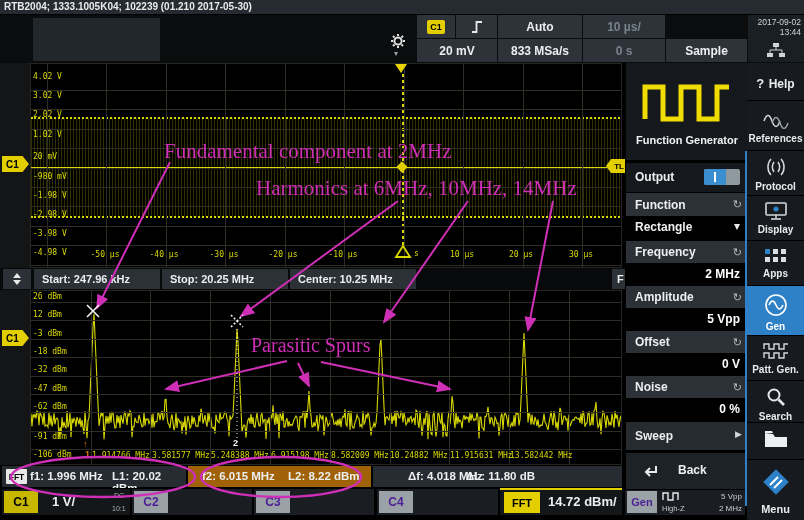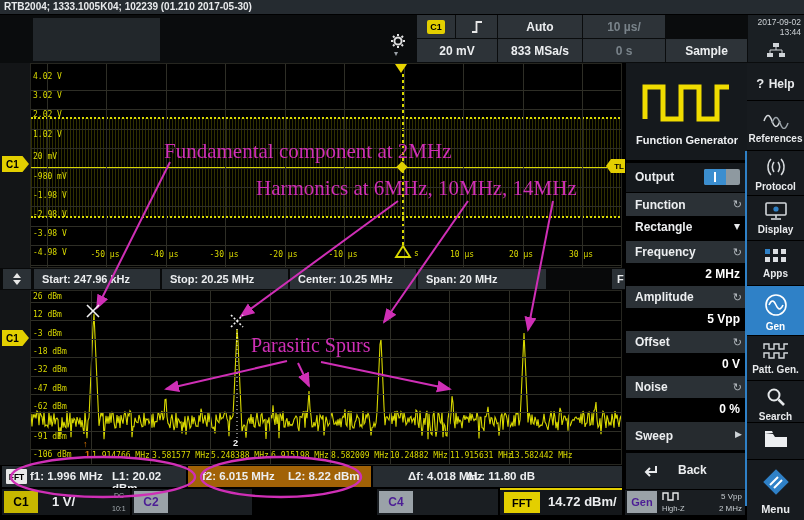--- a/index.html
+++ b/index.html
@@ -155,21 +155,20 @@
               clip-path:polygon(25% 0,100% 0,100% 100%,25% 100%,0 50%);">TL</div>
 
   <div class="a" style="left:0;top:268px;width:625px;height:22px;background:#08090a;">
     <div class="a" style="left:3px;top:1px;width:28px;height:20px;background:#2b3136;display:flex;flex-direction:column;align-items:center;justify-content:center;gap:2px;">
       <div class="tri-up"></div>
       <div class="tri-dn"></div>
     </div>
     <div class="bar-cell a" style="left:34px;top:1px;width:126px;height:20px;">Start: 247.96 kHz</div>
     <div class="bar-cell a" style="left:162px;top:1px;width:126px;height:20px;">Stop: 20.25 MHz</div>
     <div class="bar-cell a" style="left:290px;top:1px;width:126px;height:20px;">Center: 10.25 MHz</div>
-    <div class="bar-cell a" style="left:418px;top:1px;width:128px;height:20px;">Span: 20 MHz</div>
     <div class="bar-cell a" style="left:612px;top:1px;width:13px;height:20px;padding-left:5px;">F</div>
   </div>
 
   <div class="a" style="left:0;top:290px;width:30px;height:175px;background:#131517;"></div>
   <div class="a" id="fgrid" style="left:30px;top:290px;width:592px;height:175px;background:#000;border:1px solid #262620;box-sizing:border-box;overflow:hidden;">
     <svg id="fft-svg" width="592" height="175" viewBox="0 0 592 175" style="position:absolute;left:0;top:0;">
         <polyline points="0,122.9 1,135.4 2,123.2 3,126.2 4,123.6 5,127.4 6,120.1 7,121.2 8,134.1 9,120.6 10,124.1 11,125.9 12,133.7 13,120.9 14,135.1 15,134.0 16,134.2 17,136.1 18,120.7 19,133.8 20,124.5 21,135.4 22,130.4 23,122.4 24,133.3 25,127.9 26,127.0 27,128.7 28,147.6 29,136.3 30,143.4 31,126.2 32,136.6 33,130.9 34,135.5 35,136.6 36,120.0 37,136.4 38,131.9 39,121.8 40,146.2 41,127.4 42,132.2 43,127.5 44,129.0 45,135.7 46,126.1 47,129.3 48,133.4 49,126.7 50,136.2 51,129.1 52,136.9 53,142.9 54,120.4 55,133.8 56,147.3 57,129.5 58,126.7 59,104.2 60,81.7 61,59.2 62,36.7 63,22.7 64,45.2 65,67.7 66,90.2 67,112.7 68,134.8 69,128.2 70,121.5 71,124.5 72,121.6 73,148.2 74,134.8 75,124.9 76,132.6 77,125.2 78,132.7 79,122.0 80,131.6 81,121.2 82,121.6 83,131.1 84,136.9 85,136.5 86,124.1 87,132.1 88,125.2 89,136.9 90,124.1 91,128.6 92,132.6 93,124.1 94,120.5 95,126.3 96,134.0 97,122.9 98,124.7 99,119.8 100,121.4 101,146.2 102,135.5 103,135.7 104,126.7 105,130.2 106,131.5 107,131.7 108,124.0 109,127.6 110,132.2 111,135.8 112,135.4 113,121.9 114,134.6 115,127.9 116,128.7 117,128.0 118,132.5 119,130.6 120,123.5 121,136.6 122,122.6 123,136.3 124,130.7 125,130.5 126,130.7 127,122.2 128,122.9 129,129.1 130,122.9 131,120.0 132,129.1 133,126.2 134,108.7 135,108.3 136,125.8 137,132.3 138,133.6 139,137.0 140,127.6 141,123.5 142,131.5 143,139.2 144,135.1 145,121.8 146,137.0 147,127.7 148,128.9 149,131.9 150,131.0 151,142.5 152,130.9 153,136.5 154,125.4 155,143.6 156,131.7 157,124.8 158,129.9 159,137.1 160,135.5 161,124.5 162,133.1 163,126.2 164,130.4 165,135.2 166,135.1 167,135.5 168,124.4 169,130.7 170,117.7 171,121.8 172,132.5 173,128.6 174,124.2 175,131.1 176,135.7 177,121.3 178,131.3 179,122.2 180,128.7 181,136.4 182,137.2 183,136.2 184,142.5 185,123.6 186,128.9 187,130.3 188,131.6 189,121.5 190,128.2 191,126.8 192,127.1 193,123.5 194,121.0 195,121.7 196,127.7 197,130.4 198,145.3 199,124.3 200,128.1 201,126.7 202,124.6 203,105.5 204,83.0 205,60.5 206,38.0 207,51.0 208,73.5 209,96.0 210,118.5 211,141.0 212,136.0 213,134.0 214,135.1 215,146.7 216,134.0 217,128.8 218,127.3 219,132.7 220,123.1 221,133.0 222,126.1 223,135.4 224,136.2 225,128.5 226,121.9 227,129.7 228,134.7 229,135.0 230,124.0 231,122.5 232,131.5 233,129.1 234,128.5 235,147.9 236,129.7 237,131.4 238,126.3 239,140.0 240,124.1 241,127.3 242,114.4 243,127.4 244,133.9 245,121.0 246,133.0 247,123.3 248,147.3 249,122.5 250,124.6 251,129.9 252,120.2 253,136.0 254,136.1 255,129.7 256,127.2 257,135.7 258,130.1 259,134.6 260,133.5 261,134.5 262,132.3 263,128.4 264,126.8 265,125.1 266,126.4 267,136.4 268,140.0 269,125.6 270,125.8 271,126.6 272,121.0 273,120.7 274,136.7 275,119.8 276,127.2 277,114.4 278,100.1 279,117.6 280,124.9 281,135.8 282,135.7 283,131.1 284,135.5 285,131.1 286,124.2 287,140.0 288,133.4 289,123.9 290,125.9 291,127.9 292,124.2 293,144.5 294,134.3 295,125.7 296,129.7 297,135.0 298,133.3 299,131.4 300,124.9 301,121.9 302,127.4 303,133.2 304,133.0 305,130.5 306,134.7 307,128.4 308,134.3 309,127.3 310,136.2 311,127.8 312,125.2 313,126.2 314,118.3 315,133.3 316,135.1 317,120.8 318,120.5 319,139.0 320,120.0 321,134.5 322,137.0 323,136.9 324,131.2 325,129.3 326,124.0 327,126.4 328,127.4 329,135.3 330,133.9 331,136.0 332,120.0 333,133.2 334,131.4 335,123.4 336,126.4 337,122.0 338,124.9 339,133.4 340,144.4 341,136.6 342,136.2 343,132.0 344,135.5 345,131.9 346,121.0 347,98.5 348,76.0 349,53.5 350,48.5 351,71.0 352,93.5 353,116.0 354,134.3 355,126.2 356,125.8 357,127.5 358,129.0 359,122.8 360,122.4 361,132.9 362,124.9 363,129.7 364,120.1 365,135.7 366,119.9 367,122.4 368,126.9 369,126.8 370,120.8 371,122.3 372,131.5 373,121.5 374,126.9 375,133.8 376,132.1 377,126.7 378,131.5 379,126.5 380,125.5 381,131.1 382,128.4 383,127.1 384,134.2 385,119.2 386,120.3 387,132.0 388,136.9 389,119.9 390,132.3 391,144.6 392,135.3 393,127.1 394,133.8 395,122.8 396,119.8 397,148.2 398,122.8 399,135.0 400,142.5 401,143.7 402,124.5 403,120.5 404,135.4 405,145.8 406,138.2 407,122.0 408,123.0 409,130.9 410,132.4 411,121.0 412,146.3 413,132.9 414,135.0 415,144.5 416,144.9 417,127.7 418,120.4 419,133.3 420,122.7 421,105.2 422,111.8 423,129.3 424,137.1 425,120.8 426,133.3 427,125.4 428,131.1 429,129.1 430,130.6 431,137.2 432,127.7 433,124.1 434,128.9 435,125.5 436,127.5 437,126.2 438,131.6 439,122.0 440,129.6 441,122.9 442,127.2 443,129.6 444,128.1 445,128.8 446,121.0 447,126.4 448,147.5 449,126.2 450,126.3 451,136.7 452,137.1 453,139.9 454,125.5 455,125.7 456,122.3 457,115.9 458,126.1 459,133.2 460,126.6 461,127.1 462,132.8 463,134.7 464,126.1 465,128.4 466,132.6 467,131.9 468,144.7 469,135.4 470,124.9 471,122.5 472,138.8 473,125.1 474,121.9 475,123.6 476,127.5 477,135.8 478,123.6 479,136.1 480,134.4 481,131.8 482,135.5 483,124.2 484,135.1 485,122.0 486,123.0 487,121.8 488,134.4 489,128.9 490,109.4 491,86.9 492,64.4 493,41.9 494,63.9 495,86.4 496,108.9 497,131.4 498,121.5 499,124.9 500,133.6 501,123.6 502,132.1 503,133.3 504,125.8 505,129.5 506,134.9 507,128.4 508,136.0 509,135.0 510,134.0 511,134.5 512,130.3 513,122.8 514,131.1 515,132.7 516,135.9 517,138.8 518,131.7 519,126.7 520,120.4 521,127.2 522,134.3 523,120.2 524,126.0 525,137.2 526,130.8 527,139.1 528,125.0 529,116.8 530,120.4 531,134.0 532,129.6 533,125.2 534,125.3 535,129.0 536,127.8 537,139.6 538,123.5 539,135.3 540,133.0 541,129.7 542,128.6 543,129.4 544,126.6 545,126.0 546,127.5 547,128.1 548,127.1 549,132.0 550,122.5 551,133.3 552,120.0 553,123.9 554,135.9 555,132.5 556,132.0 557,122.2 558,121.1 559,134.2 560,133.5 561,122.2 562,134.1 563,119.8 564,118.4 565,111.1 566,128.6 567,136.5 568,134.5 569,127.4 570,143.3 571,127.7 572,120.4 573,121.7 574,128.8 575,137.0 576,124.4 577,128.2 578,133.9 579,131.6 580,134.4 581,122.8 582,129.2 583,136.6 584,120.0 585,127.6 586,123.7 587,130.5 588,135.9 589,127.7 590,124.6 591,137.2 592,131.9" fill="none" stroke="#d8d800" stroke-width="1.1"></polyline>
       </svg>
   <div class="grid-v" style="left: 59.7px;"></div>
       <div class="grid-v" style="left: 119.4px;"></div>
@@ -236,20 +235,23 @@
 
   <div class="a" style="left:0;top:488px;width:804px;height:28px;background:#000;">
     <div class="a" style="left:2px;top:1px;width:128px;height:26px;background:#14171a;">
       <div class="badge-y a" style="left:2px;top:2px;width:34px;height:22px;font-size:12px;background:#c7b700;">C1</div>
       <div class="a wt" style="left:50px;top:5px;font-size:13px;">1 V/</div>
       <div class="a" style="left:112px;top:3px;font-size:7px;color:#aab0b5;">DC</div>
       <div class="a" style="left:110px;top:16px;font-size:7px;color:#aab0b5;">10:1</div>
     </div>
     <div class="a" style="left:132px;top:1px;width:120px;height:26px;background:#1a1e22;">
       <div class="badge-gray a" style="left:2px;top:2px;width:34px;height:22px;font-size:12px;">C2</div>
+    </div>
+    <div class="a" style="left:254px;top:1px;width:120px;height:26px;background:#1a1e22;">
+      <div class="badge-gray a" style="left:2px;top:2px;width:34px;height:22px;font-size:12px;">C3</div>
     </div>
     <div class="a" style="left:377px;top:1px;width:121px;height:26px;background:#1a1e22;">
       <div class="badge-gray a" style="left:2px;top:2px;width:34px;height:22px;font-size:12px;">C4</div>
     </div>
     <div class="a" style="left:500px;top:0;width:122px;height:27px;background:#14171a;border-top:2px solid #e3cf00;box-sizing:border-box;">
       <div class="badge-y a" style="left:4px;top:2px;width:36px;height:21px;font-size:11px;">FFT</div>
       <div class="a wt" style="left:48px;top:4px;font-size:13px;">14.72 dBm/</div>
     </div>
     <div class="a" style="left:625px;top:1px;width:120px;height:26px;background:#1a1e22;">
       <div class="badge-gray a" style="left:2px;top:2px;width:30px;height:22px;font-size:11px;">Gen</div>

